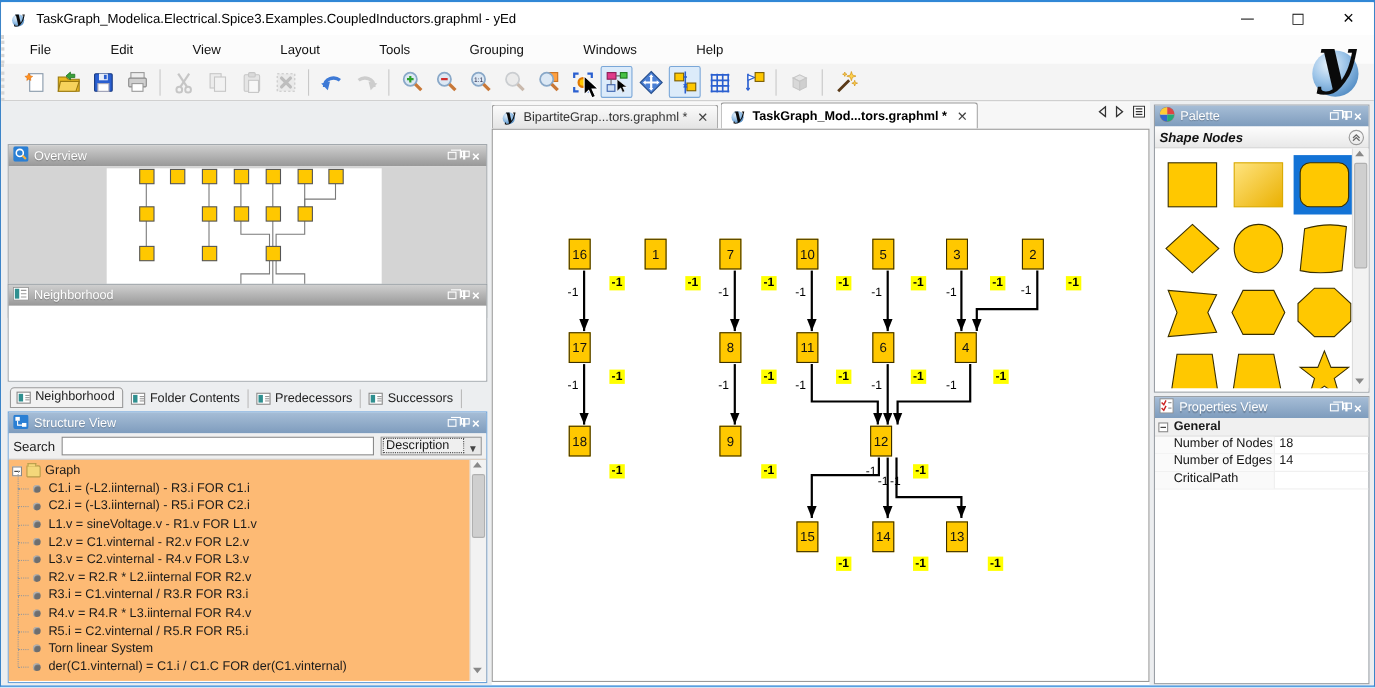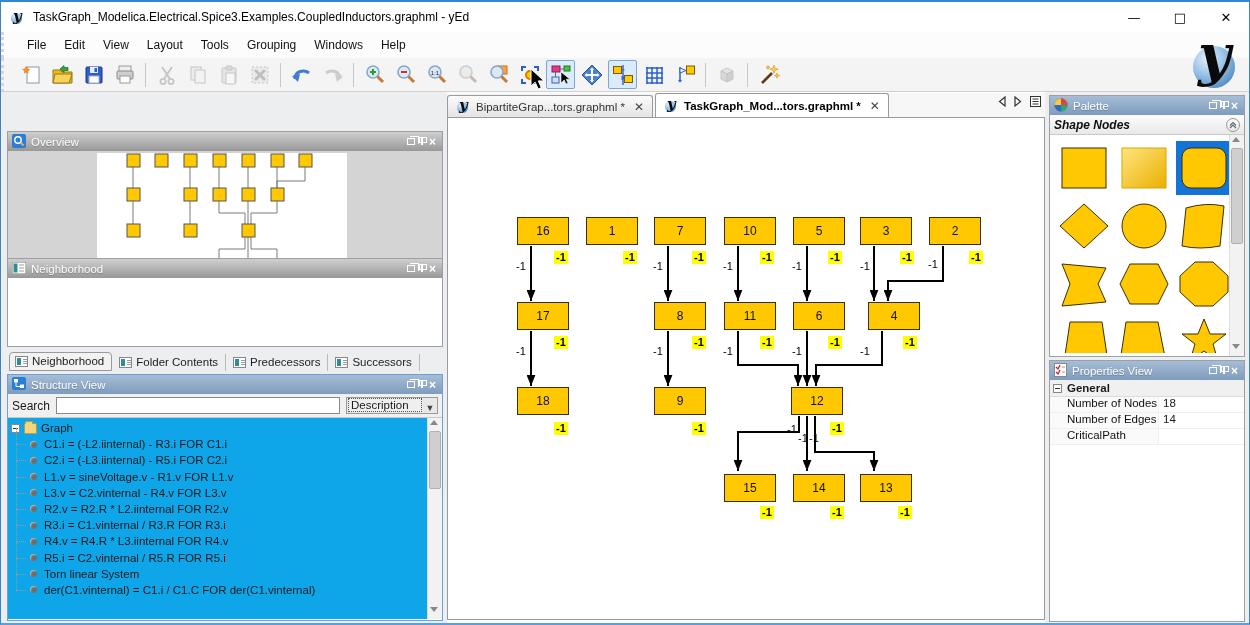--- a/index.html
+++ b/index.html
@@ -8,21 +8,21 @@
   #window { position:relative; width:1250px; height:625px; background:#fff; border:1px solid #3c84c8; border-top:2px solid #3087d6; border-bottom:2px solid #5aa0e0; overflow:hidden; }
 
   
   #titlebar { position:absolute; left:0; top:0; right:0; height:30px; background:#fff; display:flex; align-items:center; }
   #title-icon { margin-left:9px; }
   #title-text { margin-left:8px; font-size:12px; color:#000; }
   #win-controls { position:absolute; right:0; top:0; height:30px; display:flex; }
   .win-btn { width:46px; height:30px; display:flex; align-items:center; justify-content:center; font-size:13px; color:#000; font-family:"DejaVu Sans",sans-serif; }
 
   
-  #menubar { position:absolute; left:0; top:30px; right:0; height:26px; background:#fcfcfc; display:flex; align-items:center; padding-left:14px; border-left:3px dotted #d5d5d5; }
+  #menubar { position:absolute; left:0; top:30px; right:0; height:26px; background:#fcfcfc; display:flex; align-items:center; padding-left:14px; border-left:3px dotted #d5d5d5;gap:36px; }
   .menu-item { padding:4px 9px; color:#111; }
 
   
   #toolbar { position:absolute; left:0; top:56px; right:0; height:34px; background:#f4f4f4; border-bottom:1px solid #d0d0d0; display:flex; align-items:center; padding-left:12px; border-left:3px dotted #d5d5d5; }
   .tb-btn { width:29px; height:29px; display:flex; align-items:center; justify-content:center; border:1px solid transparent; border-radius:2px; margin:0 1px; }
   .tb-btn.pressed { background:#dcebfa; border-color:#7aa7d8; }
   .tb-btn.disabled { opacity:.5; filter:grayscale(.6); }
   .tb-sep { width:1px; height:24px; background:#c8c8c8; margin:0 5px; }
 
   
@@ -59,21 +59,21 @@
   .mini-win { width:13px; height:11px; border:1px solid #888; background:#fff; position:relative; }
   .mini-win::before { content:""; position:absolute; left:1px; top:1px; width:4px; height:7px; background:#2f8f8f; }
   .mini-win::after { content:""; position:absolute; left:7px; top:2px; width:4px; height:1px; background:#999; box-shadow:0 2px 0 #999, 0 4px 0 #999; }
 
   
   #sv-search-row { display:flex; align-items:center; gap:6px; padding:3px 4px; background:#f0f0f0; border-bottom:1px solid #c9c9c9; }
   #sv-search-input { flex:1; height:17px; border:1px solid #8a8a8a; background:#fff; font-family:inherit; font-size:11.5px; padding:0 3px; }
   #sv-filter { width:92px; height:17px; background:#e8e8e8; border:1px solid #9a9a9a; display:flex; align-items:flex-end; position:relative; }
   #sv-filter .fv { flex:1; border:1px dotted #555; margin:1px; padding:0 2px; font-size:11.5px; background:#efefef; }
   #sv-filter .chev { width:14px; text-align:center; color:#444; font-size:9px; }
-  #sv-tree { position:relative; height:201px; overflow:hidden; background:#0ea5e9; padding-top:2px; }
+  #sv-tree { position:relative; height:201px; overflow:hidden; background:#fdba74; padding-top:2px; }
   .tree-row { height:16.2px; display:flex; align-items:center; font-size:11.5px; white-space:nowrap; }
   .tree-expander { width:9px; height:9px; border:1px solid #888; background:#fff; margin-left:3px; position:relative; }
   .tree-expander::before { content:""; position:absolute; left:1px; top:3px; width:5px; height:1px; background:#333; }
   .tree-folder { width:13px; height:11px; background:#f4d77a; border:1px solid #b89b4a; border-radius:1px 2px 1px 1px; margin:0 4px 0 4px; position:relative; }
   .tree-folder::before { content:""; position:absolute; left:0; top:-3px; width:6px; height:2px; background:#f4d77a; border:1px solid #b89b4a; border-bottom:none; }
   .tree-item { position:relative; padding-left:36px; }
   .tree-item::before { content:""; position:absolute; left:8px; top:-8px; bottom:8px; border-left:1px dotted #999; }
   .tree-item::after { content:""; position:absolute; left:8px; top:8px; width:10px; border-top:1px dotted #999; }
   .tree-bullet { position:absolute; left:22px; top:4.5px; width:7px; height:7px; border-radius:50%; background:#6e6e6e; box-shadow:inset 1px 1px 1px rgba(255,255,255,.5); }
   .sv-scroll { position:absolute; right:0; top:0; bottom:0; width:15px; background:#f2f2f2; border-left:1px solid #ddd; }
@@ -81,21 +81,21 @@
   .tri-up { width:0; height:0; border-left:4px solid transparent; border-right:4px solid transparent; border-bottom:5px solid #888; }
   .tri-down { width:0; height:0; border-left:4px solid transparent; border-right:4px solid transparent; border-top:5px solid #888; }
 
   
   #tabbar { position:absolute; left:446px; top:91px; width:598px; height:24px; display:flex; align-items:flex-end; background:#f7f7f7; }
   .doc-tab { display:flex; align-items:center; gap:5px; height:22px; padding:0 8px; border:1px solid #9a9a9a; border-bottom:none; background:linear-gradient(#fbfbfb,#e4e4e4); font-size:11.5px; color:#333; border-radius:3px 3px 0 0; margin-right:2px; }
   .doc-tab.active { background:#fff; font-weight:bold; color:#000; height:24px; }
   .tab-close { font-size:12px; color:#444; margin-left:4px; font-weight:normal; }
   #tab-nav { position:absolute; right:4px; top:3px; display:flex; gap:8px; align-items:center; }
   #canvas { position:absolute; left:446px; top:115px; width:598px; height:503px; background:#fff; border:1px solid #9a9a9a; overflow:hidden; }
-  .gnode { position:absolute; width:52px; height:28px; background:#ffc800; border:1px solid #3a2f00; display:flex; align-items:center; justify-content:center; font-size:12px; color:#111; }
+  .gnode { position:absolute; width:20px; height:28px; background:#ffc800; border:1px solid #3a2f00; display:flex; align-items:center; justify-content:center; font-size:12px; color:#111; }
   .elabel { position:absolute; font-size:11px; color:#000; }
   .badge { position:absolute; font-size:11px; font-weight:bold; color:#000; background:#ffff00; padding:0 2px; line-height:13px; }
 
   
   #palette-section { height:20px; background:linear-gradient(#fdfdfd,#e8e8e8); border-bottom:1px solid #c9c9c9; display:flex; align-items:center; padding:0 4px; font-weight:bold; font-size:12px; color:#111;font-style:italic; }
   #palette-grid { position:relative; height:218px; overflow:hidden; background:#fff; padding:6px 2px 0 6px; display:grid; grid-template-columns:repeat(3,56px); grid-auto-rows:54px; gap:4px 4px; }
   .shape-cell { display:flex; align-items:center; justify-content:center; }
   .shape-cell.selected { background:#1373d6; }
   .pal-scroll { position:absolute; right:0; top:0; bottom:0; width:15px; background:#f2f2f2; border-left:1px solid #ddd; }
   .pal-thumb { position:absolute; left:1px; top:13px; width:12px; height:96px; background:#cfcfcf; border:1px solid #b0b0b0; border-radius:2px; }
@@ -449,20 +449,24 @@
           <div class="tree-row tree-item">
             <span class="tree-bullet"></span>
             <span>C2.i = (-L3.iinternal) - R5.i FOR C2.i</span>
           </div>
           <div class="tree-row tree-item">
             <span class="tree-bullet"></span>
             <span>L1.v = sineVoltage.v - R1.v FOR L1.v</span>
           </div>
           <div class="tree-row tree-item">
             <span class="tree-bullet"></span>
+            <span>L2.v = C1.vinternal - R2.v FOR L2.v</span>
+          </div>
+          <div class="tree-row tree-item">
+            <span class="tree-bullet"></span>
             <span>L3.v = C2.vinternal - R4.v FOR L3.v</span>
           </div>
           <div class="tree-row tree-item">
             <span class="tree-bullet"></span>
             <span>R2.v = R2.R * L2.iinternal FOR R2.v</span>
           </div>
           <div class="tree-row tree-item">
             <span class="tree-bullet"></span>
             <span>R3.i = C1.vinternal / R3.R FOR R3.i</span>
           </div>

